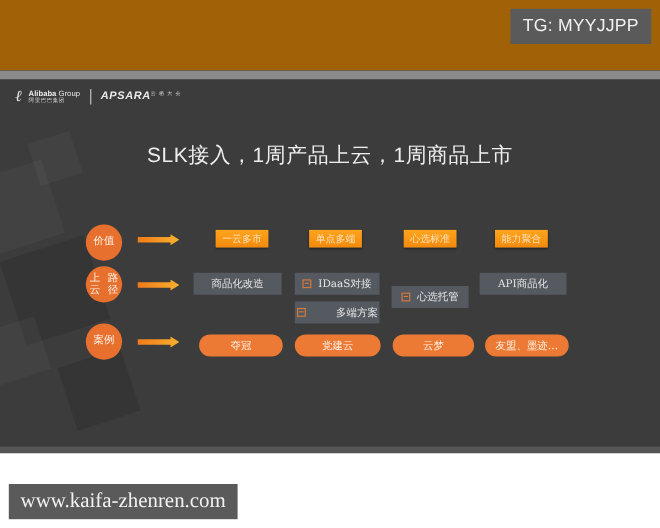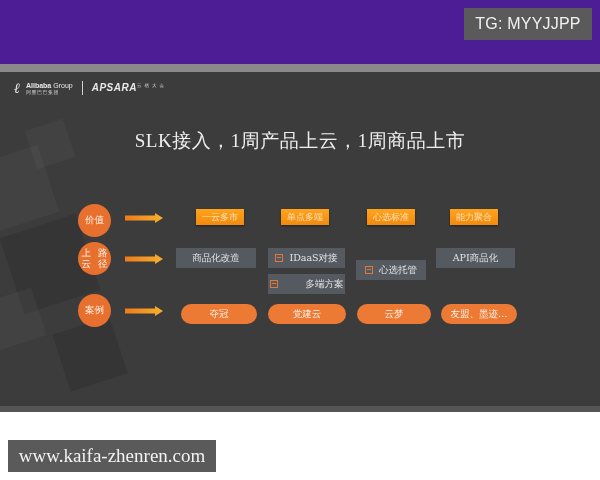--- a/index.html
+++ b/index.html
@@ -4,21 +4,21 @@
   <style>
     html, body {
       margin: 0;
       padding: 0;
       width: 600px;
       height: 480px;
       background: #ffffff;
       overflow: hidden;
       font-family: "DejaVu Sans", sans-serif;
     }
-    .page { position: relative; width: 600px; height: 392px; background: #4c1d95; }
+    .page { position: relative; width: 600px; height: 392px; background: #a16207; }
 
     .wm-top {
       position: absolute; left: 464px; top: 8px; width: 128px; height: 32px;
       background: #5a5a5a; color: #f2f2f2;
       font-family: "Liberation Sans", sans-serif; font-size: 16px;
       display: flex; align-items: center; justify-content: center;
       letter-spacing: 0.2px;
     }
     .wm-bottom {
       position: absolute; left: 8px; top: 440px; width: 208px; height: 32px;
@@ -43,21 +43,21 @@
     .logo-brand { font-family: "Liberation Sans", sans-serif; font-size: 7px; font-weight: bold; color: #eaeaea; }
     .logo-brand span { font-weight: normal; }
     .logo-sub { font-size: 5px; color: #d0d0d0; margin-top: 1px; letter-spacing: 0.5px; }
     .logo-sep { width: 1px; height: 14px; background: #cfcfcf; margin: 0 3px; }
     .apsara { display: flex; flex-direction: row; line-height: 1; }
     .apsara-name { font-family: "Liberation Sans", sans-serif; font-weight: bold; font-style: italic; font-size: 10px; color: #eaeaea; letter-spacing: 0.5px; }
     .apsara-sub { font-size: 4.5px; color: #cfcfcf; letter-spacing: 3px; margin-top: 1px; }
 
     .title {
       position: absolute; left: 0; top: 64px; width: 600px; text-align: center;
-      font-family: Liberation Serif, serif; font-size: 19px; color: #eeeeee; letter-spacing: 0.5px;
+      font-family: Liberation Sans, sans-serif; font-size: 19px; color: #eeeeee; letter-spacing: 0.5px;
     }
 
     .circle {
       position: absolute; width: 33px; height: 33px; border-radius: 50%;
       background: #e8702e; color: #fff3ea;
       font-family: "DejaVu Serif", serif; font-size: 9.5px; line-height: 1.15;
       display: flex; align-items: center; justify-content: center; text-align: center;
     }
     .arrow { position: absolute; width: 38px; height: 10px; }
 

